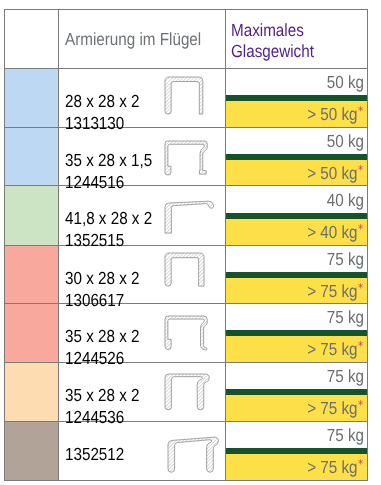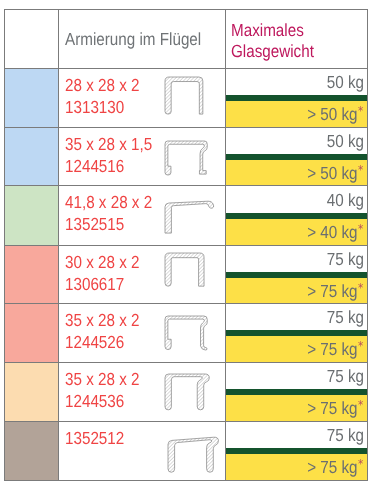--- a/index.html
+++ b/index.html
@@ -10,22 +10,22 @@
   .row.hdr{height:58px;}
   .row.data{border-top:1px solid #7b7b7b;}
   .c-swatch{width:54px;box-sizing:border-box;border-right:1px solid #7b7b7b;}
   .c-mid{width:167px;box-sizing:border-box;border-right:1px solid #7b7b7b;position:relative;}
   .c-right{flex:1;box-sizing:border-box;display:flex;flex-direction:column;position:relative;}
   .sub{flex:1;display:flex;align-items:center;justify-content:flex-end;color:#6a6e71;font-size:17.5px;line-height:1;padding-top:2px;box-sizing:border-box;}
   .sub.pri{padding-left:16px;}
   .sub.alt{background:#fde047;border-top:6px solid #14532d;}
   .txt{display:inline-block;transform:scaleX(.87);white-space:nowrap;}
   .hdr-mid{position:absolute;left:6px;top:19px;color:#6f7376;font-size:17.5px;}
-  .hdr-right{position:absolute;left:5px;top:10px;color:#be185d;font-size:17.5px;line-height:21px;}
-  .spec{position:absolute;left:6px;top:5px;color:#ef4444;font-size:17.5px;line-height:22px;}
+  .hdr-right{position:absolute;left:5px;top:10px;color:#4c1d95;font-size:17.5px;line-height:21px;}
+  .spec{position:absolute;left:6px;top:21px;color:#000000;font-size:17.5px;line-height:22px;}
   .prof{position:absolute;}
   .star{color:#b5485f;font-size:12px;font-family:"DejaVu Sans",sans-serif;position:relative;top:-5px;left:0.5px;}
   .hr{transform-origin:left center;}
 </style>
 </head>
 <body>
 <div id="page">
 
 <div class="table">
   <div class="row hdr">

